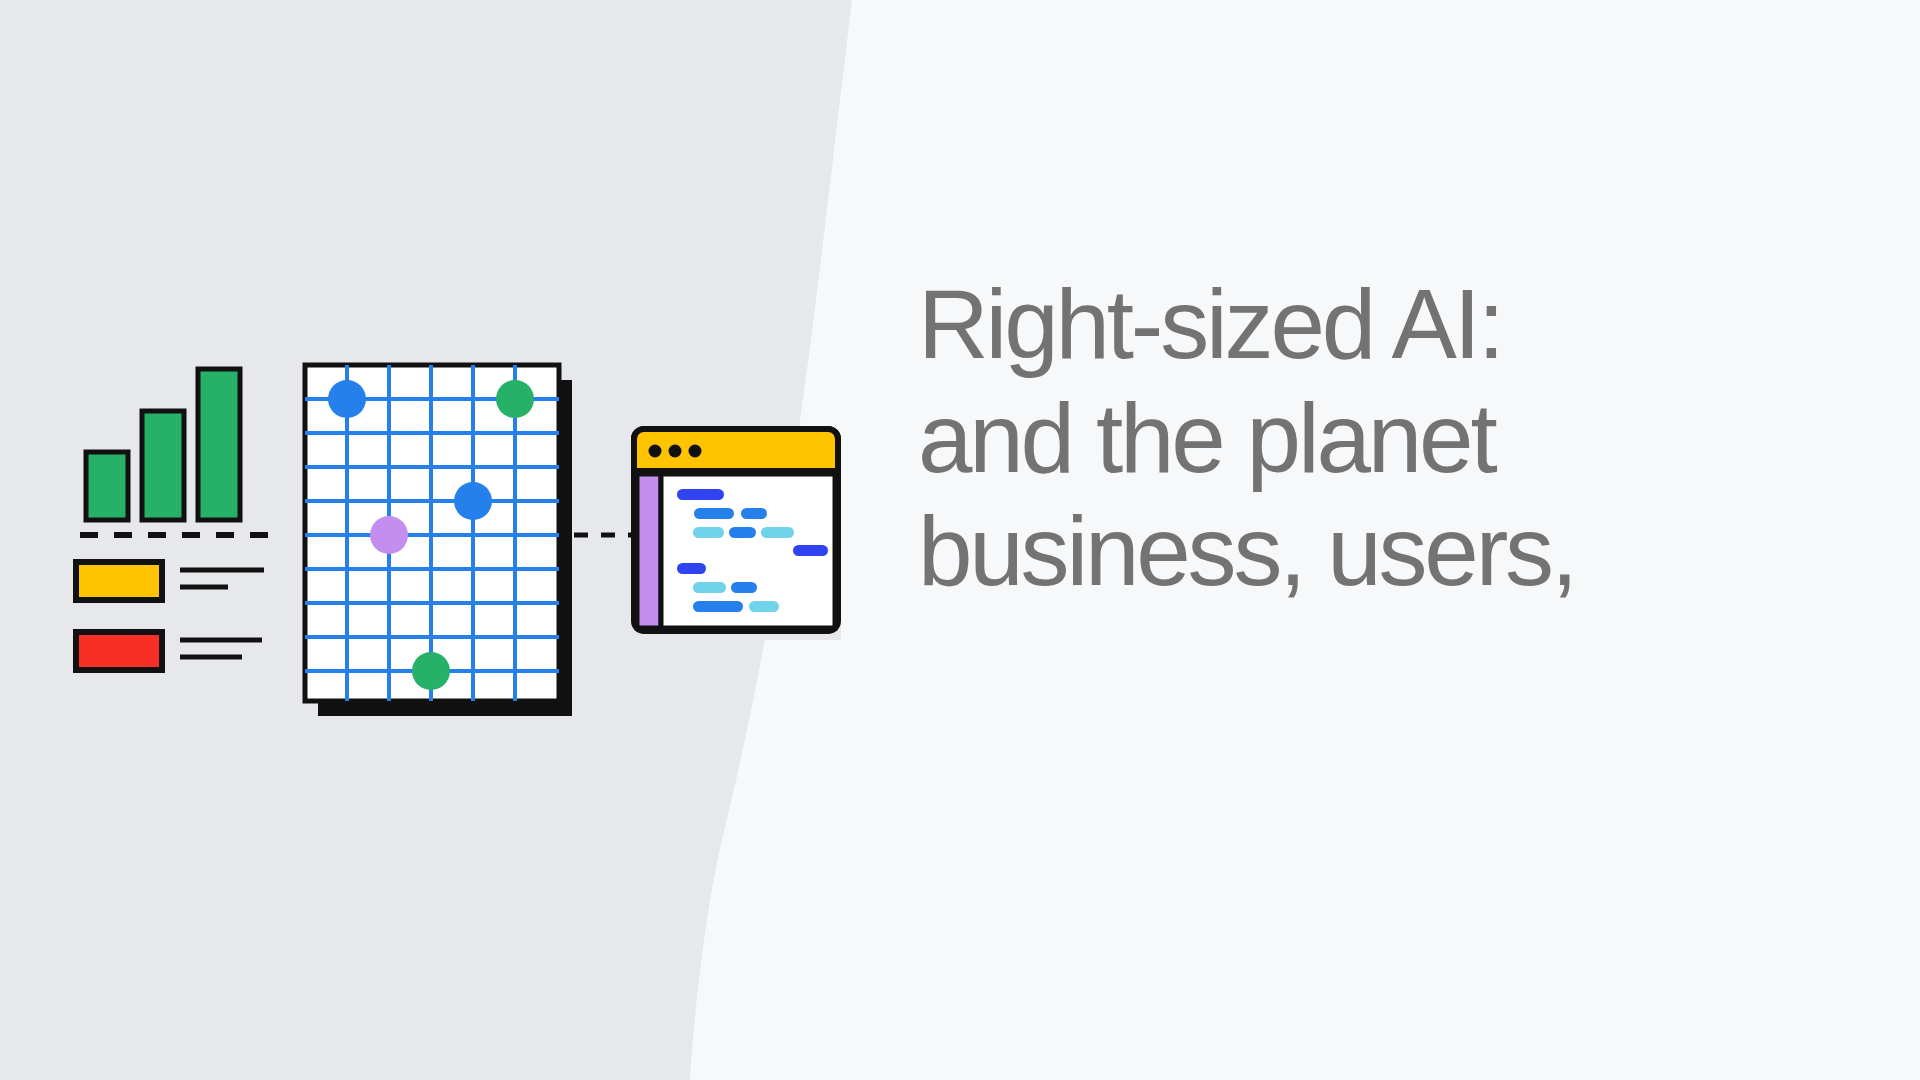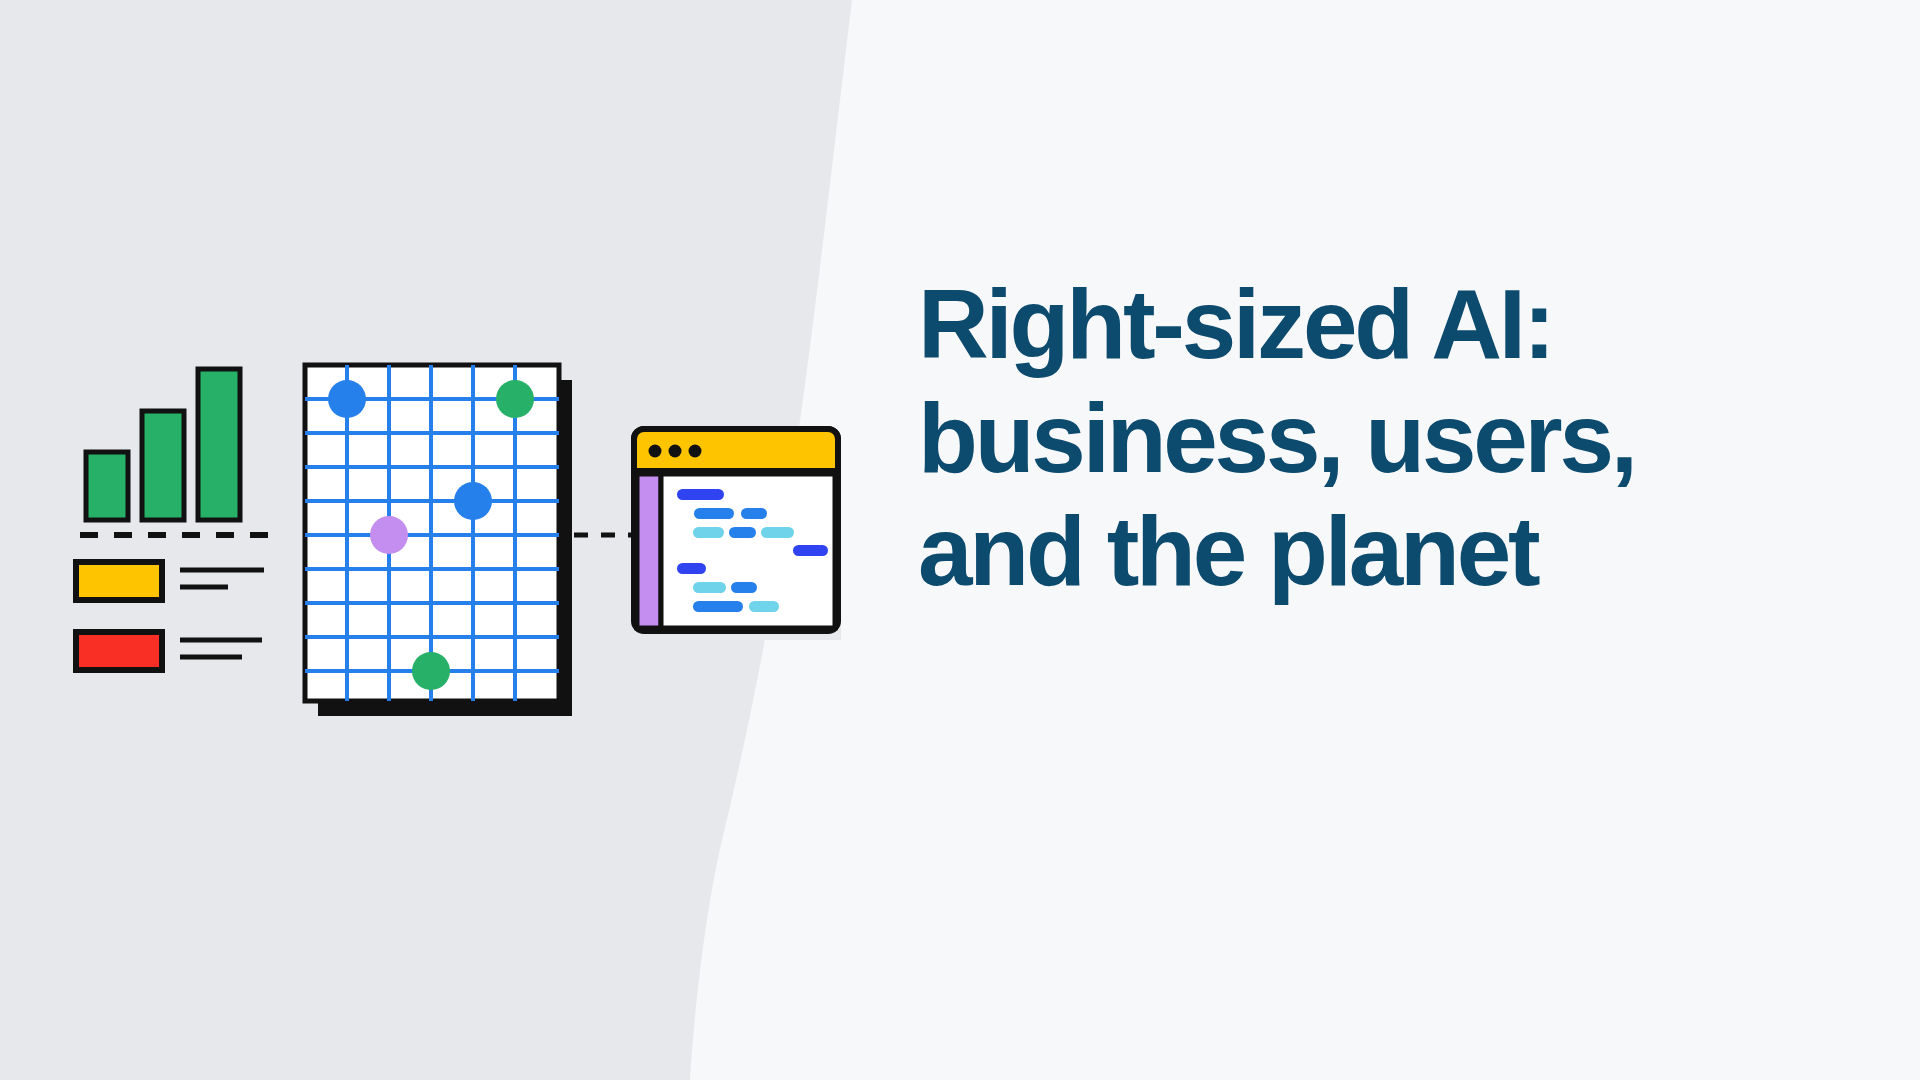--- a/index.html
+++ b/index.html
@@ -33,25 +33,25 @@
   
   #headline-block {
     position:absolute;
     left:918px;
     top:268px;
     width:920px;
     z-index:4;
   }
   .headline-line {
     font-family:"Liberation Sans", sans-serif;
-    font-weight:700;
+    font-weight:400;
     font-size:98px;
     line-height:1.16;
     letter-spacing:-3.2px;
-    color:#0c4a6e;
+    color:#737373;
     white-space:nowrap;
   }
 </style>
 </head>
 <body>
 
 <div id="bg-right"></div>
 
 <svg id="bg-left-shape" viewBox="0 0 960 1080" preserveAspectRatio="none">
   <path d="M0 0 L852 0 C 812 330 790 560 722 840 C 706 908 694 1010 690 1080 L0 1080 Z" fill="#e6e8eb"></path>
@@ -151,15 +151,15 @@
       <rect x="731" y="582" width="26" height="11" rx="5.5" fill="#2680eb"></rect>
 
       <rect x="693" y="601" width="50" height="11" rx="5.5" fill="#2680eb"></rect>
       <rect x="749" y="601" width="30" height="11" rx="5.5" fill="#6fd3ea"></rect>
     </g>
   </g>
 </svg>
 
 <div id="headline-block">
   <div class="headline-line">Right-sized AI:</div>
+  <div class="headline-line">and the planet</div>
   <div class="headline-line">business, users,</div>
-  <div class="headline-line">and the planet</div>
 </div>
 
 </body></html>

